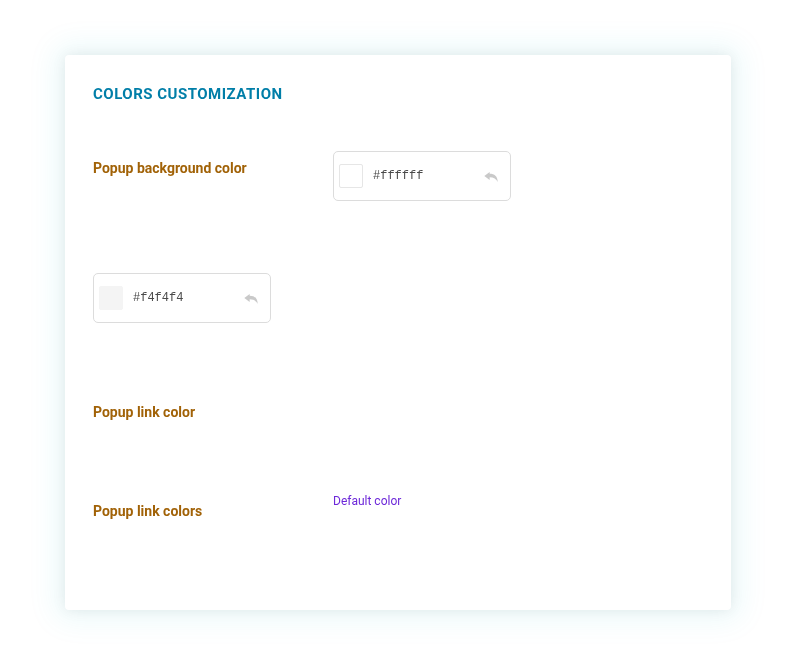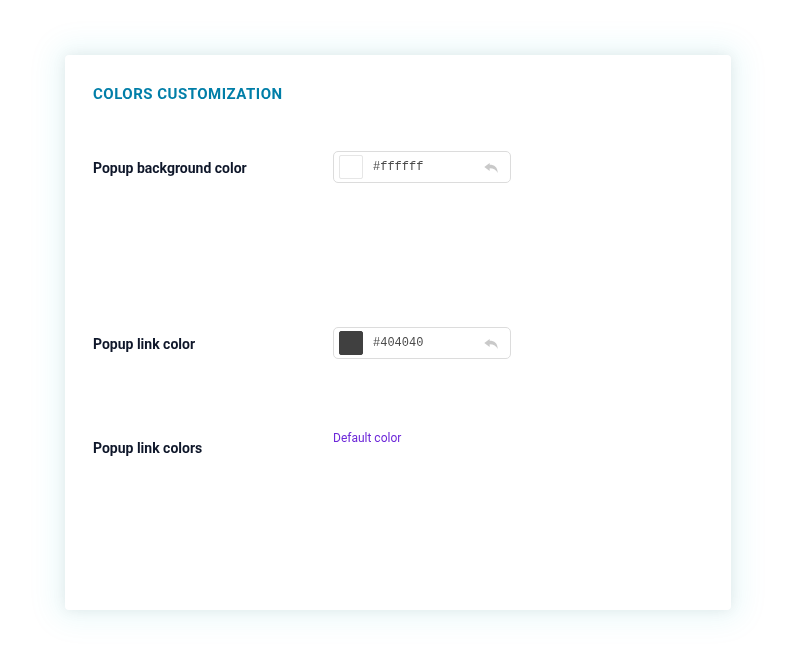--- a/index.html
+++ b/index.html
@@ -36,41 +36,41 @@
     }
     .row.last { margin-bottom: 0; justify-content: center; }
     .label-col {
       width: 240px;
       flex-shrink: 0;
       padding-top: 8px;
     }
     .field-label {
       font-size: 14px;
       font-weight: 700;
-      color: #0f172a;
+      color: #a16207;
       line-height: 1.35;
     }
     .controls-col {
       flex: 1;
       display: flex;
       gap: 52px;
     }
     .color-group { }
     .sub-label {
       font-size: 12px;
       font-weight: 400;
       color: #6d28d9;
       margin-bottom: 10px;
       display: block;
     }
     .color-input {
       display: flex;
       align-items: center;
       width: 178px;
-      height: 32px;
+      height: 50px;
       border: 1px solid #dcdcdc;
       border-radius: 5px;
       padding: 5px 8px 5px 5px;
       background: #fff;
     }
     .swatch {
       width: 24px;
       height: 24px;
       border-radius: 2px;
       border: 1px solid #e6e6e6;
@@ -117,38 +117,38 @@
             <svg width="16" height="12" viewBox="0 0 24 18" fill="#c9c9c9">
                 <path d="M10 3 L2 9 L10 15 L10 11 C16 11 20 13.5 22 18 C22 9 17 5.5 10 5.5 Z"></path>
               </svg>
           </div>
         </div>
       </div>
     </div>
   </div>
 
   <div class="row">
-  </div>
-
-  <div class="row">
-    <div class="label-col">
-      <div class="field-label">Popup link color</div>
-    </div>
     <div class="controls-col">
       <div class="color-group">
         <div class="color-input">
-          <div class="swatch" style="background:#404040;border:1px solid #404040;"></div>
-          <input class="hex" type="text" value="#404040" style="">
+          <div class="swatch" style="background:#f4f4f4;border:1px solid #f4f4f4;"></div>
+          <input class="hex" type="text" value="#f4f4f4" style="">
           <div class="reset-btn">
             <svg width="16" height="12" viewBox="0 0 24 18" fill="#c9c9c9">
                 <path d="M10 3 L2 9 L10 15 L10 11 C16 11 20 13.5 22 18 C22 9 17 5.5 10 5.5 Z"></path>
               </svg>
           </div>
         </div>
       </div>
+    </div>
+  </div>
+
+  <div class="row">
+    <div class="label-col">
+      <div class="field-label">Popup link color</div>
     </div>
   </div>
 
   <div class="row last">
     <div class="label-col">
       <div class="field-label">Popup link colors</div>
     </div>
     <div class="controls-col">
       <div class="color-group">
         <span class="sub-label">Default color</span>

